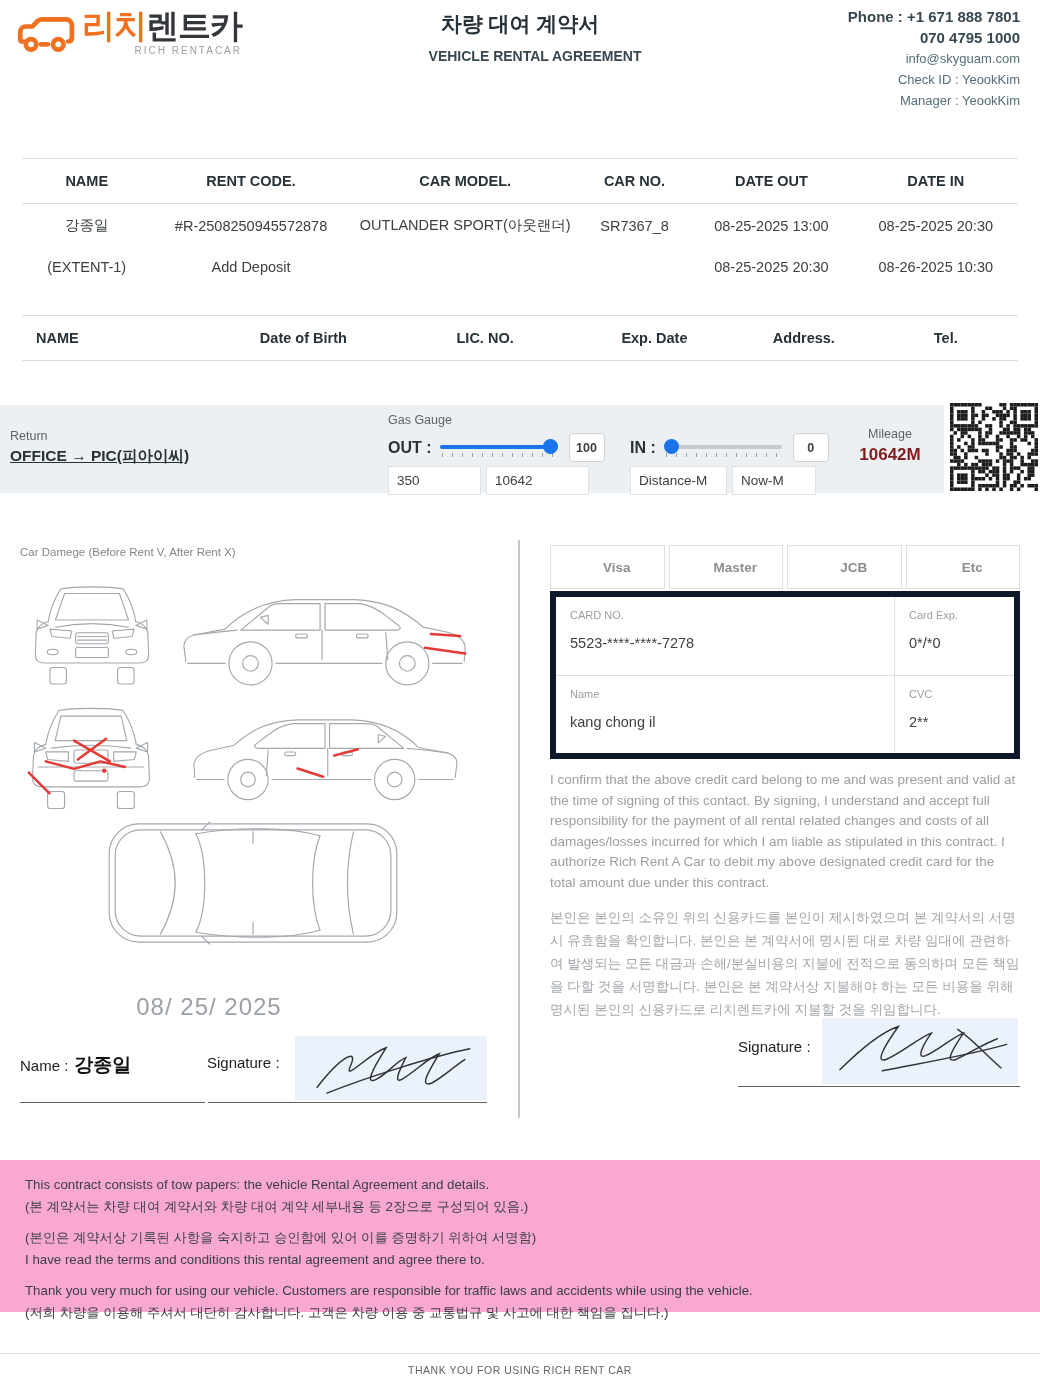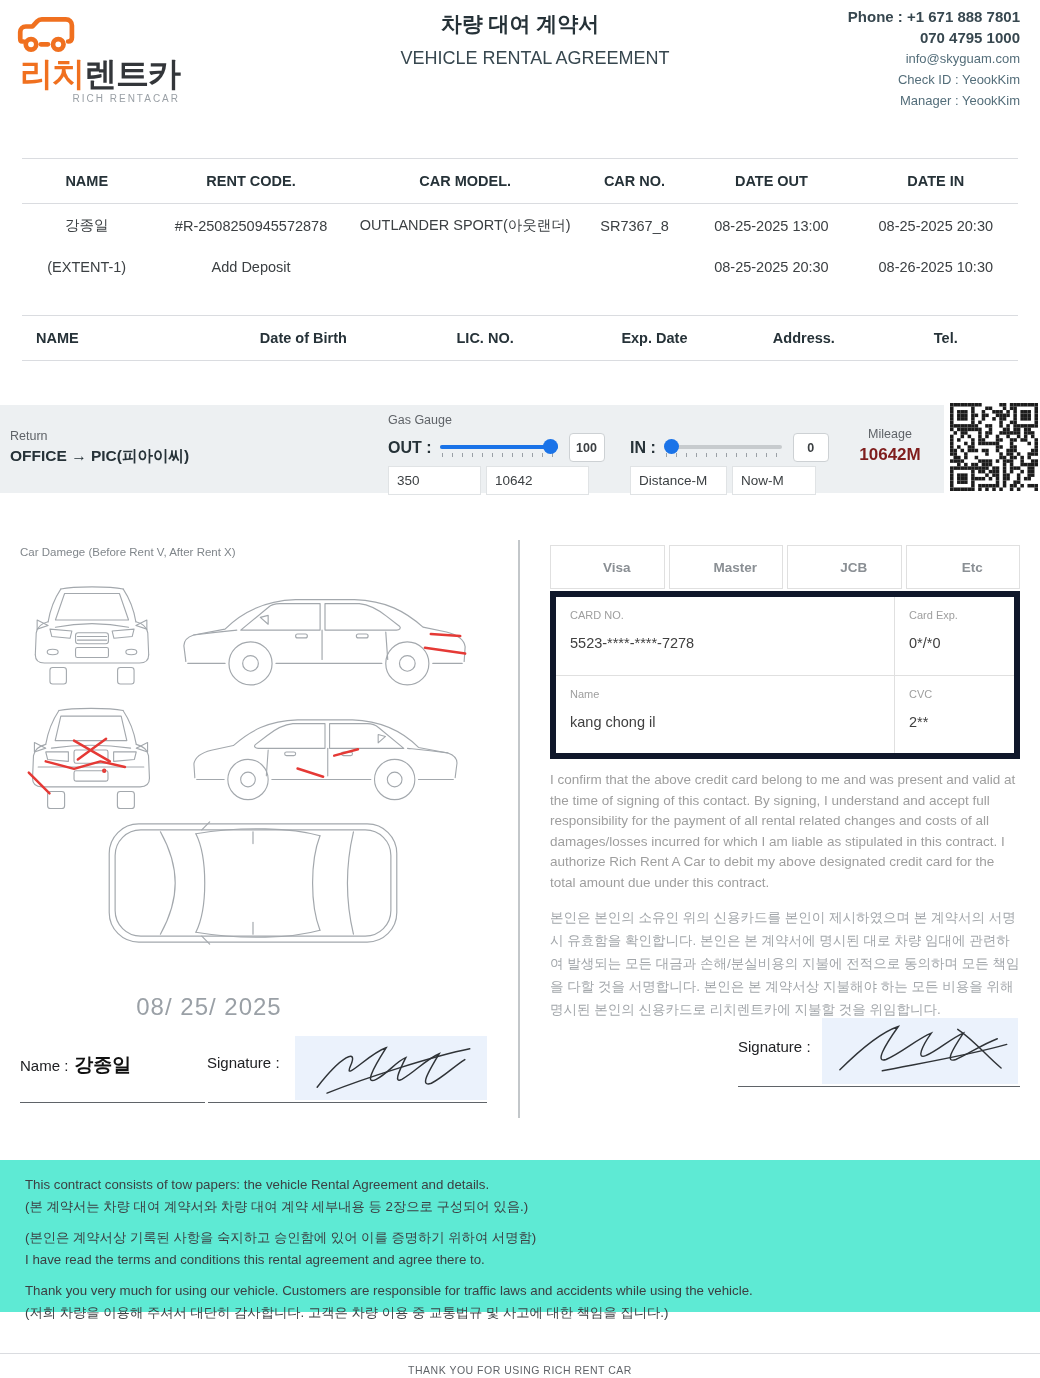--- a/index.html
+++ b/index.html
@@ -1,48 +1,48 @@
 <!DOCTYPE html>
 <html><head>
 <meta charset="utf-8">
 <style>
   * { margin:0; padding:0; box-sizing:border-box; }
   body { font-family:"Liberation Sans","DejaVu Sans",sans-serif; background:#fff; }
   .page { position:relative; width:1040px; height:1378px; background:#fff; overflow:hidden; }
 
   
-  .logo { position:absolute; left:16px; top:8px; display:flex; align-items:flex-start;flex-direction:column; }
+  .logo { position:absolute; left:16px; top:8px; display:flex; align-items:flex-start; }
   .logo-icon { width:62px; height:44px; margin-top:4px; }
   .logo-text { margin-left:4px; display:flex; flex-direction:column; }
   .logo-kr { font-size:33px; font-weight:bold; letter-spacing:-1px; line-height:36px; }
   .logo-kr .or { color:#f0701f; }
   .logo-kr .dk { color:#33363a; }
   .logo-sub { font-size:10px; color:#9aa0a6; letter-spacing:2px; text-align:right; margin-top:1px; }
   .title-wrap { position:absolute; left:0; top:10px; width:100%; text-align:center; pointer-events:none; }
   .title-kr { font-size:21px; font-weight:bold; color:#263238; }
-  .title-en { font-size:18px; font-weight:normal; color:#37474f; margin-top:10px;padding-left:30px; }
+  .title-en { font-size:14px; font-weight:bold; color:#37474f; margin-top:10px;padding-left:30px; }
   .contact { position:absolute; right:20px; top:6px; text-align:right; }
   .contact .ph { font-size:15px; font-weight:bold; color:#37474f; line-height:21px; }
   .contact .sm { font-size:13px; color:#546e7a; line-height:21px; }
 
   
   .t1 { position:absolute; left:22px; right:22px; top:158px; }
   .t2 { position:absolute; left:22px; right:22px; top:315px; }
   table { width:100%; border-collapse:collapse; table-layout:fixed; }
   th { border-top:1px solid #dadce0; border-bottom:1px solid #dadce0; padding:14px 4px;
        font-size:14.5px; color:#263238; text-align:center; font-weight:bold; }
   td { padding:12px 4px; font-size:14.5px; color:#3c4043; text-align:center; }
   .t2 th.left { text-align:left; padding-left:14px; }
   .t2 td.empty { height:34px; }
 
   
   .graybar { position:absolute; left:0; top:405px; width:944px; height:88px; background:#edf0f2; }
   .return-block { position:absolute; left:10px; top:24px; }
   .return-lbl { font-size:12.5px; color:#5f6368; }
-  .return-val { font-size:15.5px; font-weight:bold; color:#263238; margin-top:3px; }
+  .return-val { font-size:15.5px; font-weight:bold; color:#263238; margin-top:3px;text-decoration:underline; }
   .gas-lbl { position:absolute; left:388px; top:8px; font-size:12.5px; color:#5f6368; }
   .gauge-row { position:absolute; display:flex; align-items:center;justify-content:flex-end; }
   .gauge-row .glabel { font-size:16px; font-weight:bold; color:#263238; margin-right:8px; }
   .slider { position:relative; width:118px; height:18px; }
   .track { position:absolute; left:0; top:6px; width:100%; height:4px; background:#c7cbce; border-radius:2px; }
   .fill { position:absolute; left:0; top:6px; height:4px; background:#1a73e8; border-radius:2px; }
   .thumb { position:absolute; top:0; width:15px; height:15px; border-radius:50%; background:#1a73e8; }
   .ticks { position:absolute; left:2px; right:2px; top:14px; height:4px;
            background:repeating-linear-gradient(to right,#9aa0a6 0 1px,transparent 1px 10px); }
   .gauge-val { width:36px; height:29px; margin-left:11px; background:#fff; border:1px solid #cdd1d4;
@@ -87,21 +87,21 @@
   .card-cell.right { flex:0 0 120px; border-left:1px solid #e0e0e0; }
   .card-lab { font-size:11px; color:#9e9e9e; }
   .card-val { font-size:14.5px; color:#404040; margin-top:14px; }
   .para { position:absolute; left:550px; width:470px; font-size:13.5px; color:#9e9e9e; }
   .para-en { top:770px; line-height:20.5px; }
   .para-kr { top:906px; line-height:23px; color:#a2a6aa; }
   .sig-lbl-right { position:absolute; left:738px; top:1038px; }
   .sig-right { position:absolute; left:822px; top:1018px; width:196px; height:66px; }
 
   
-  .notes { position:absolute; left:0; top:1160px; width:1040px; height:152px; background:#5eead4;
+  .notes { position:absolute; left:0; top:1160px; width:1040px; height:152px; background:#f9a8d4;
            padding:14px 25px; }
   .note { margin-bottom:10px; }
   .note div { font-size:13.3px; color:#3c4043; line-height:21.5px; }
   .bottomline { position:absolute; left:0; top:1353px; width:1040px; border-top:1px solid #dadce0; }
   .thanks { position:absolute; left:0; top:1364px; width:100%; text-align:center;
             font-size:10.5px; color:#5f6368; letter-spacing:0.5px; }
 </style>
 </head>
 <body>
 

